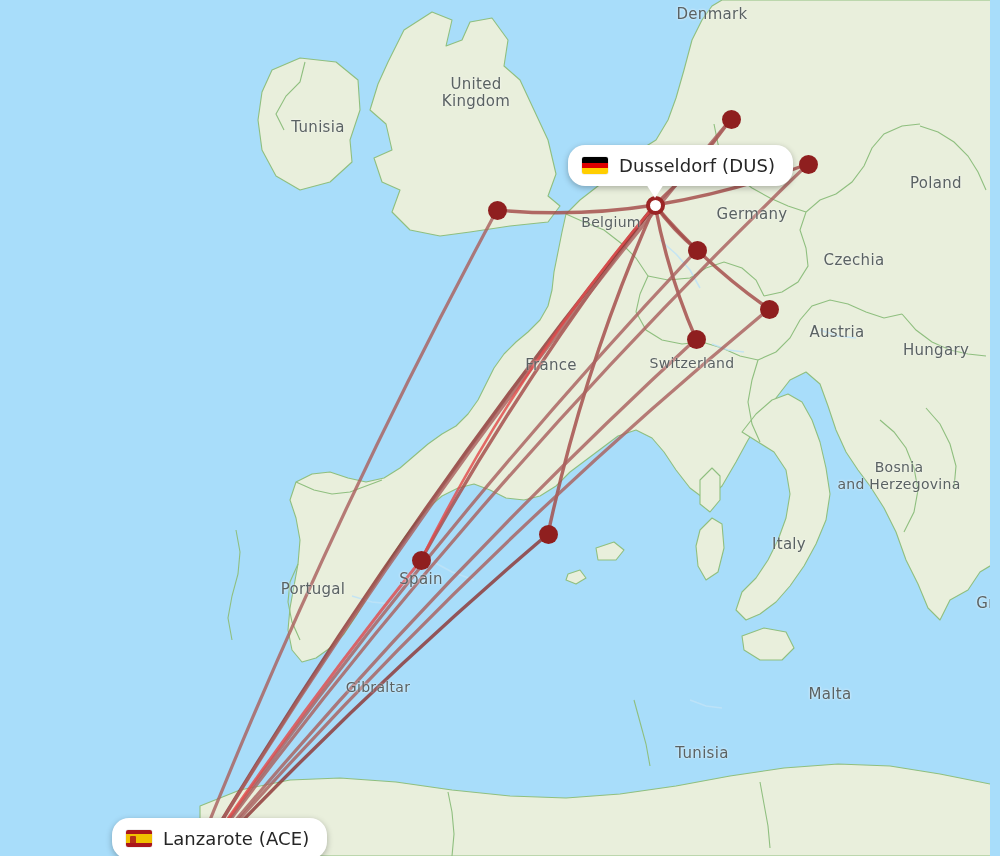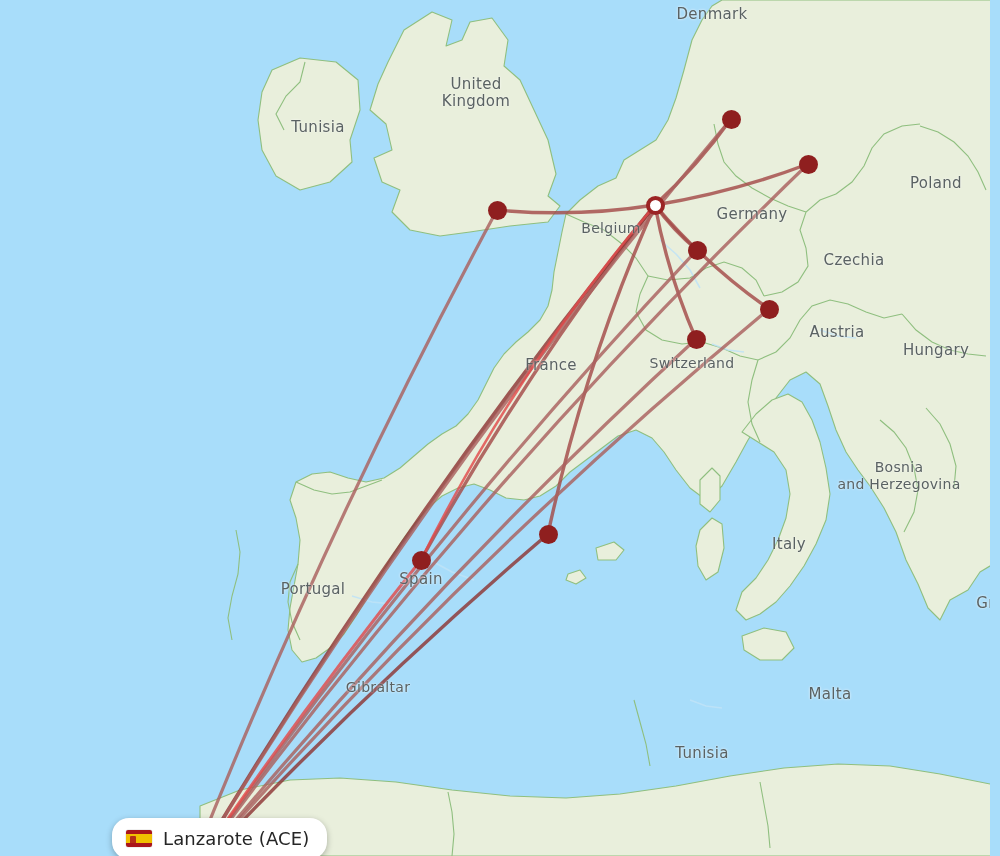--- a/index.html
+++ b/index.html
@@ -187,35 +187,44 @@
       <div class="airport-dot" style="left: 548px; top: 534px;"></div>
       <div class="airport-dot" style="left: 421px; top: 560px;"></div>
     </div>
 
 <div class="country-label" style="left: 712px; top: 14px; font-size: 15px;">Denmark</div>
     <div class="country-label" style="left: 456px; top: 93px; font-size: 15px; margin-left: 20px;">United
 Kingdom</div>
     <div class="country-label" style="left: 318px; top: 127px; font-size: 15px;">Tunisia</div>
     <div class="country-label" style="left: 936px; top: 183px; font-size: 15px;">Poland</div>
     <div class="country-label" style="left: 740px; top: 214px; font-size: 15px; margin-left: 12px;">Germany</div>
-    <div class="country-label" style="left: 611px; top: 228px; font-size: 14px;">Belgium</div>
+    <div class="country-label" style="left: 611px; top: 222px; font-size: 14px;">Belgium</div>
     <div class="country-label" style="left: 854px; top: 260px; font-size: 15px;">Czechia</div>
     <div class="country-label" style="left: 837px; top: 332px; font-size: 15px;">Austria</div>
     <div class="country-label" style="left: 936px; top: 350px; font-size: 15px;">Hungary</div>
     <div class="country-label" style="left: 551px; top: 365px; font-size: 15px;">France</div>
     <div class="country-label" style="left: 692px; top: 363px; font-size: 14px;">Switzerland</div>
     <div class="country-label" style="left: 899px; top: 476px; font-size: 14px;">Bosnia
 and Herzegovina</div>
     <div class="country-label" style="left: 789px; top: 500px; font-size: 15px; margin-top: 44px;">Italy</div>
     <div class="country-label" style="left: 313px; top: 589px; font-size: 15px;">Portugal</div>
     <div class="country-label" style="left: 421px; top: 579px; font-size: 15px;">Spain</div>
     <div class="country-label" style="left: 990px; top: 603px; font-size: 15px;">Gre</div>
     <div class="country-label" style="left: 378px; top: 687px; font-size: 14px;">Gibraltar</div>
     <div class="country-label" style="left: 830px; top: 694px; font-size: 15px;">Malta</div>
     <div class="country-label" style="left: 702px; top: 753px; font-size: 15px;">Tunisia</div>
+    <div class="popup" style="left: 568px; top: 145px;">
+      <span class="flag flag-de">
+        <div class="b1"></div>
+        <div class="b2"></div>
+        <div class="b3"></div>
+      </span>
+      <span class="ptext">Dusseldorf (DUS)</span>
+      <span class="tail" style="left: 78px;"></span>
+    </div>
     <div class="popup" style="left: 112px; top: 818px;">
       <span class="flag flag-es">
         <div class="s1"></div>
         <div class="s2">
           <div class="crest"></div>
         </div>
         <div class="s3"></div>
       </span>
       <span class="ptext">Lanzarote (ACE)</span>
     </div>

